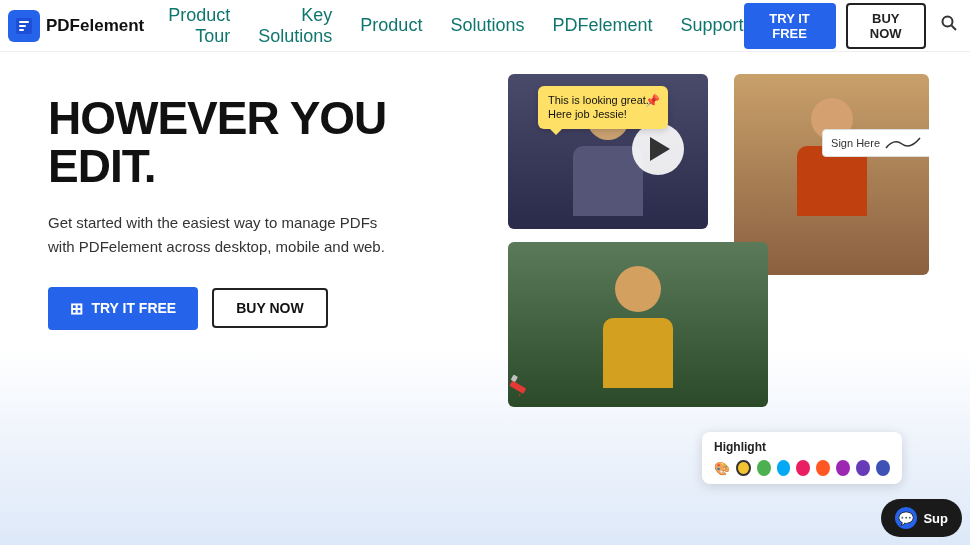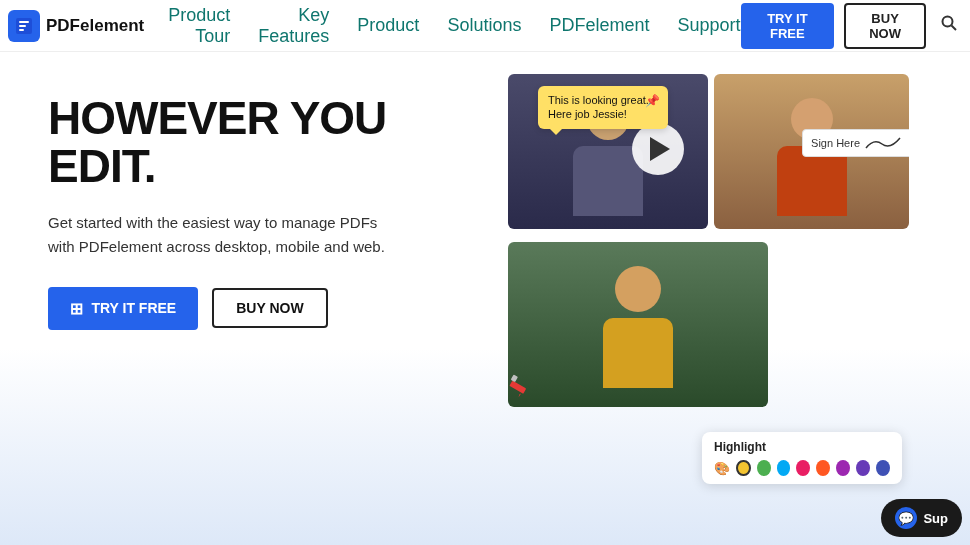--- a/index.html
+++ b/index.html
@@ -198,22 +198,22 @@
     .vid-top-left {
       position: absolute;
       top: 0; left: 20px;
       width: 200px; height: 155px;
       background: #1a1a2e;
       border-radius: 6px;
       overflow: hidden;
     }
     .vid-top-right {
       position: absolute;
-      top: 0; left: 226px;
-      width: 195px; height: 155px;
+      top: 0; left: 246px;
+      width: 195px; height: 201px;
       background: #8B4513;
       border-radius: 6px;
       overflow: hidden;
     }
     .vid-bottom {
       position: absolute;
       top: 168px; left: 20px;
       width: 260px; height: 165px;
       background: #2d2d2d;
       border-radius: 6px;
@@ -393,21 +393,21 @@
         <rect x="2" y="2" width="16" height="16" rx="2" fill="#1d4ed8"></rect>
         <rect x="5" y="5" width="10" height="2" rx="1" fill="#fff"></rect>
         <rect x="5" y="9" width="7" height="2" rx="1" fill="#fff"></rect>
         <rect x="5" y="13" width="5" height="2" rx="1" fill="#fff"></rect>
       </svg>
     </div>
     <span class="logo-text">PDFelement</span>
   </div>
   <div class="nav-links">
     <a class="nav-link">Product Tour</a>
-    <a class="nav-link">Key Features</a>
+    <a class="nav-link">Key Solutions</a>
     <a class="nav-link">Product</a>
     <a class="nav-link">Solutions</a>
     <a class="nav-link">PDFelement</a>
     <a class="nav-link">Support</a>
   </div>
   <div class="nav-actions">
     <button class="btn-try-free">TRY IT FREE</button>
     <button class="btn-buy-now">BUY NOW</button>
     <button class="search-icon-btn">
       <svg width="18" height="18" viewBox="0 0 18 18" fill="none" stroke="#333" stroke-width="2">

